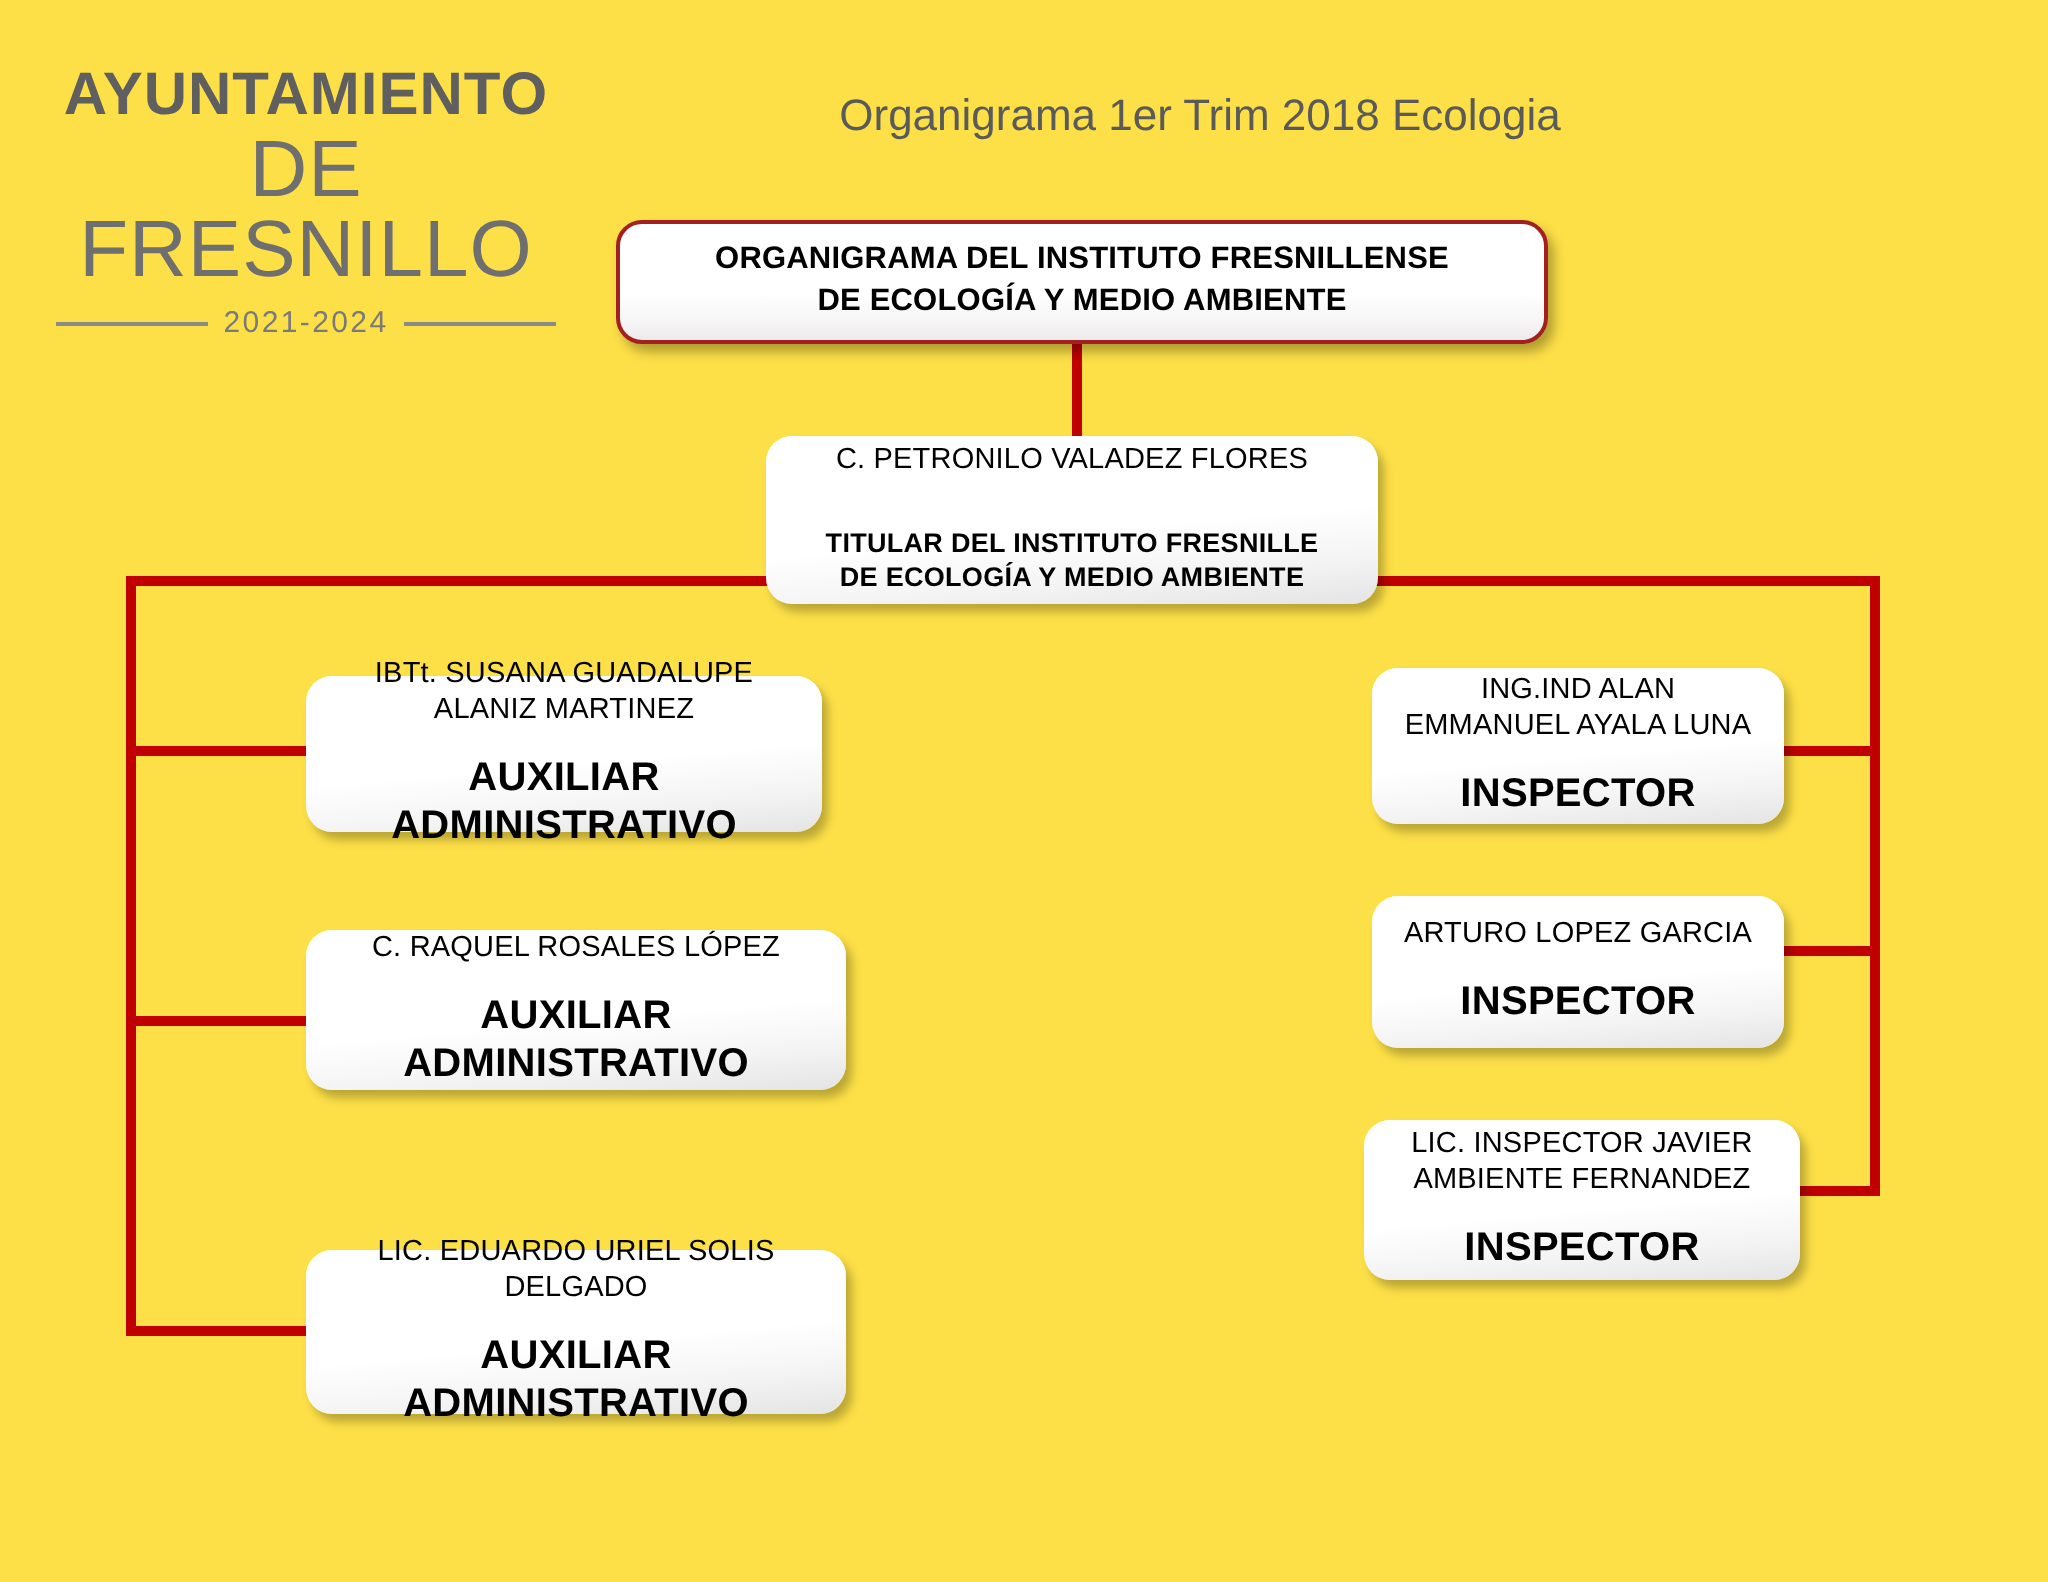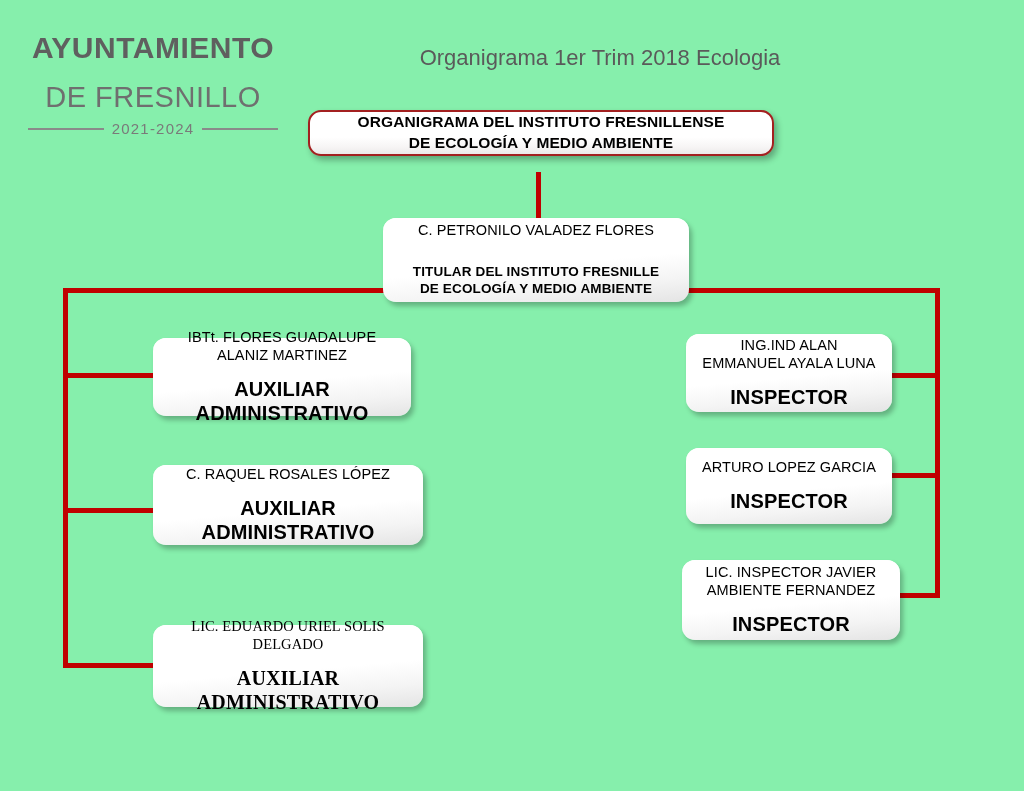--- a/index.html
+++ b/index.html
@@ -9,21 +9,21 @@
   }
   body {
     font-family: "Liberation Sans", sans-serif;
     -webkit-font-smoothing: antialiased;
   }
 
   #page {
     position: relative;
     width: 1024px;
     height: 791px;
-    background: #86efac;
+    background: #fde047;
     overflow: hidden;
   }
 
   
   .logo {
     position: absolute;
     left: 28px;
     top: 33px;
     width: 250px;
     text-align: center;
@@ -31,25 +31,25 @@
     line-height: 1;
     user-select: none;
   }
   .logo-l1 {
     font-size: 30px;
     font-weight: bold;
     letter-spacing: 0.5px;
     color: #5f5f5f;
   }
   .logo-l2 {
-    font-size: 29px;
+    font-size: 40px;
     font-weight: normal;
     letter-spacing: 0.5px;
     color: #6f6f6f;
-    margin-top: 20px;
+    margin-top: 2px;
   }
   .logo-l3 {
     display: flex;
     align-items: center;
     justify-content: center;
     gap: 8px;
     margin-top: 9px;
   }
   .logo-rule {
     height: 2px;
@@ -130,26 +130,26 @@
     letter-spacing: 0.1px;
   }
   .node.chief .role {
     font-size: 13.5px;
     font-weight: bold;
     line-height: 1.25;
     margin-top: 24px;
   }
 
   
-  #node-root      { left: 308px; top: 110px;  width: 466px; height: 46px; }
+  #node-root      { left: 308px; top: 110px;  width: 466px; height: 62px; }
   #node-chief     { left: 383px; top: 218px;  width: 306px; height: 84px; }
 
   #node-aux-1     { left: 153px; top: 338px;  width: 258px; height: 78px; }
   #node-aux-2     { left: 153px; top: 465px;  width: 270px; height: 80px; align-items: center; }
-  #node-aux-3     { left: 153px; top: 625px;  width: 270px; height: 82px; font-family: Liberation Serif, serif; }
+  #node-aux-3     { left: 153px; top: 625px;  width: 270px; height: 82px; }
 
   #node-insp-1    { left: 686px; top: 334px;  width: 206px; height: 78px; }
   #node-insp-2    { left: 686px; top: 448px;  width: 206px; height: 76px; }
   #node-insp-3    { left: 682px; top: 560px;  width: 218px; height: 80px; }
 </style>
 </head>
 <body>
 
 <div id="page">
 
@@ -186,21 +186,21 @@
     <div class="title-line">DE ECOLOGÍA Y MEDIO AMBIENTE</div>
   </div>
 
   <div class="node chief" id="node-chief">
     <div class="name">C. PETRONILO VALADEZ FLORES</div>
     <div class="role">TITULAR DEL INSTITUTO FRESNILLE</div>
     <div class="role" style="margin-top:0">DE ECOLOGÍA Y MEDIO AMBIENTE</div>
   </div>
 
   <div class="node" id="node-aux-1">
-    <div class="name">IBTt. FLORES GUADALUPE</div>
+    <div class="name">IBTt. SUSANA GUADALUPE</div>
     <div class="name">ALANIZ MARTINEZ</div>
     <div class="role">AUXILIAR ADMINISTRATIVO</div>
   </div>
 
   <div class="node" id="node-aux-2">
     <div class="name">C. RAQUEL ROSALES LÓPEZ</div>
     <div class="role">AUXILIAR ADMINISTRATIVO</div>
   </div>
 
   <div class="node" id="node-aux-3">

